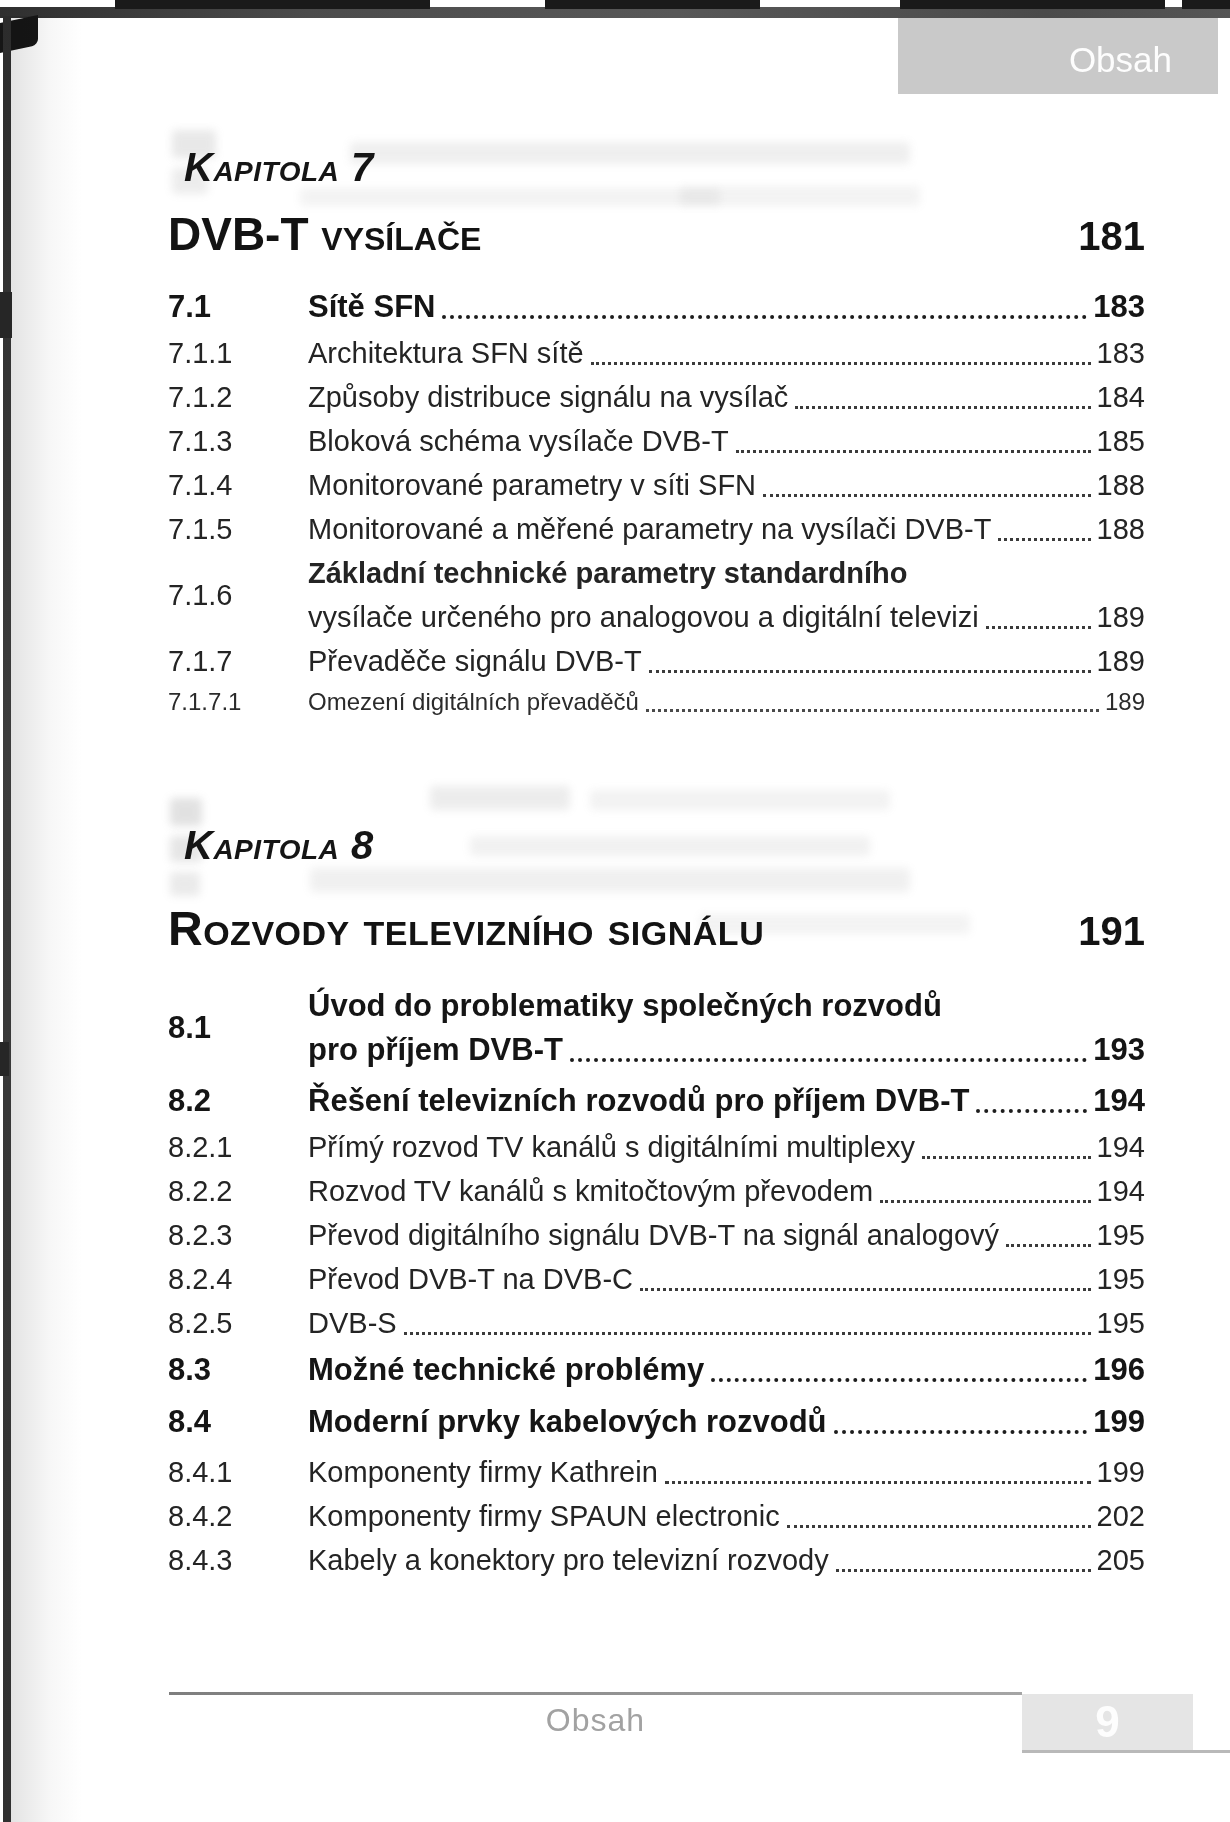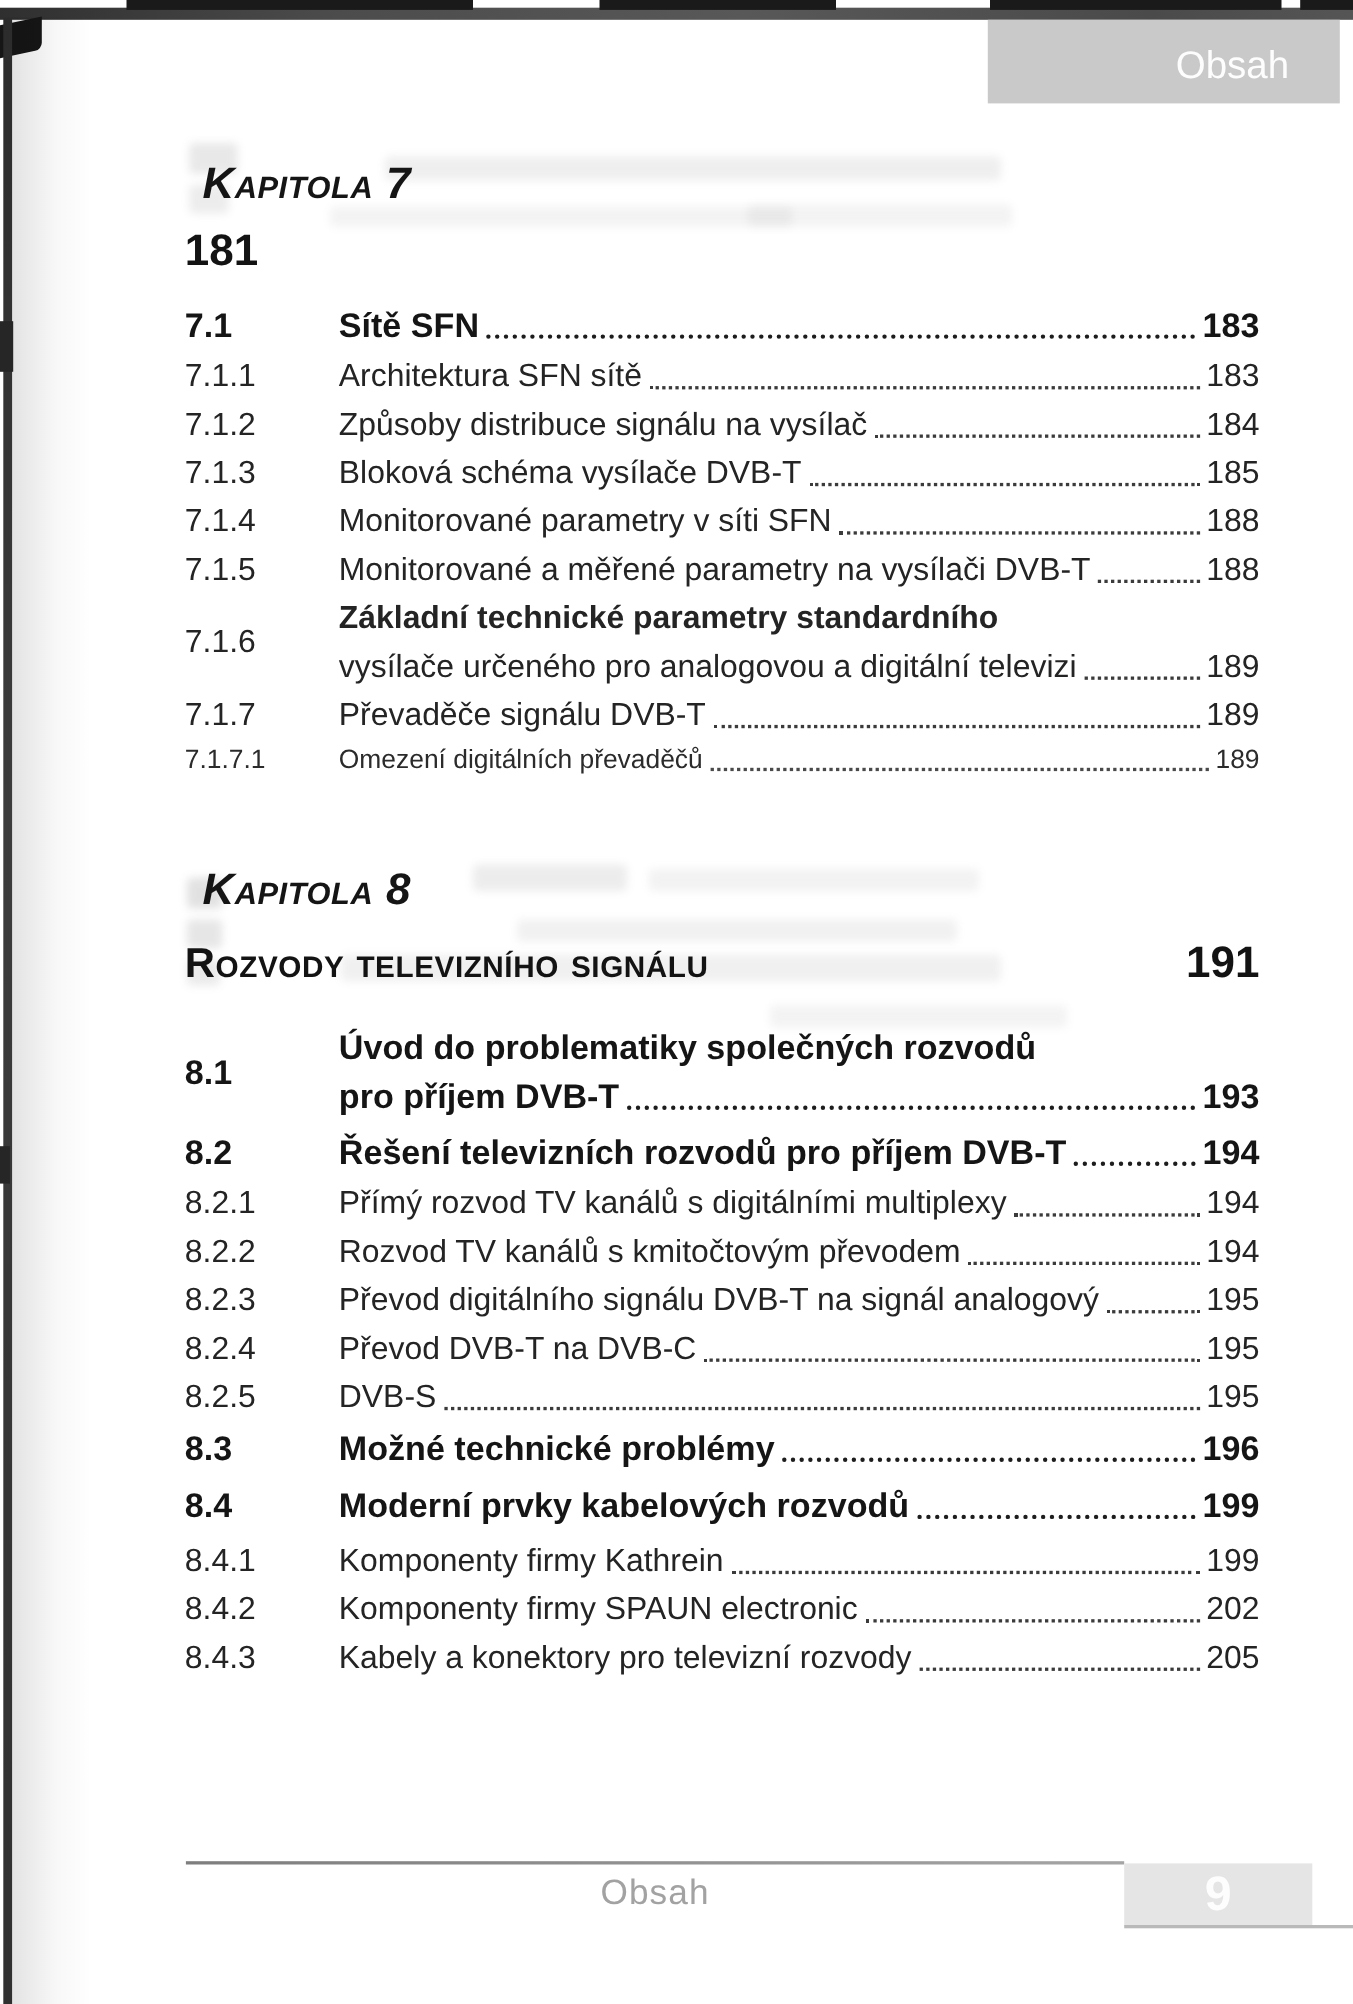--- a/index.html
+++ b/index.html
@@ -46,27 +46,27 @@
   #g13 { left:170px; top:872px; width:30px; height:24px; opacity:.18; }
 
   
   #header-tab { position:absolute; left:898px; top:18px; width:320px; height:76px;
     background:#c9c9c9; box-sizing:border-box; text-align:right; padding-right:46px; }
   #header-tab span { color:#fdfdfd; font-size:35px; line-height:84px; }
 
   
   .chapter { position:absolute; left:168px; width:977px; }
   #chapter-0 { top:128px; }
-  #chapter-1 { top:770px; }
+  #chapter-1 { top:806px; }
 
   .kapitola { margin:16px; font-variant:small-caps; font-weight:bold; font-size:40px;
     line-height:46px; color:#151515; letter-spacing:.5px;font-style:italic; }
   .chapter-title-row { display:flex; align-items:baseline; justify-content:space-between; margin-top:16px; }
   .chapter-title { font-variant:small-caps; font-weight:bold; font-size:46px; line-height:56px; color:#131313; }
-  #chapter-1 .chapter-title { font-size:38px; letter-spacing:.5px; }
+  #chapter-1 .chapter-title { font-size:48px; letter-spacing:.5px;margin-top:17px; }
   .chapter-page { font-weight:bold; font-size:40px; color:#131313; }
 
   #chapter-0 .entries { margin-top:20px; }
   #chapter-1 .entries { margin-top:23px; }
 
   .row { display:flex; align-items:center; height:44px; font-size:29px; line-height:40px; color:#242424; }
   .row.bold { height:49px; font-size:31px; font-weight:bold; color:#151515; }
   .row.small { height:38px; font-size:24px; line-height:34px; color:#2b2b2b; }
   .row.two { height:88px; }
   .row.two.bold { height:96px; }
@@ -122,20 +122,21 @@
 <div class="ghost" id="g13"></div>
 
 <div id="header-tab">
   <span>Obsah</span>
 </div>
 
 <div id="chapters">
   <section class="chapter" id="chapter-0">
     <h2 class="kapitola">Kapitola 7</h2>
     <div class="chapter-title-row">
+      <span class="chapter-title">DVB-T vysílače</span>
       <span class="chapter-page">181</span>
     </div>
     <div class="entries">
   <div class="row bold">
     <span class="num">7.1</span>
     <div class="titles">
       <div class="l1row">
         <span class="title">Sítě SFN</span>
         <span class="leader"></span>
         <span class="pg">183</span>

